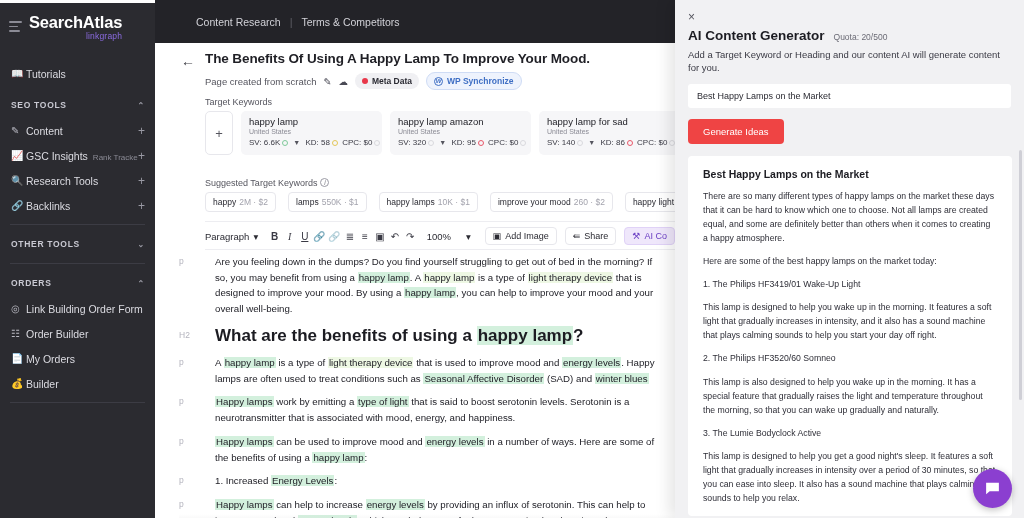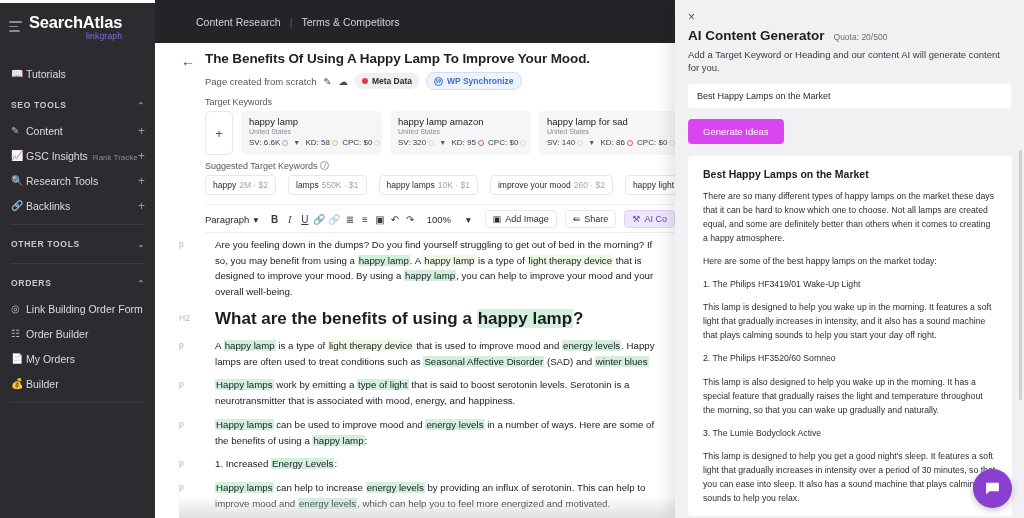--- a/index.html
+++ b/index.html
@@ -88,21 +88,21 @@
   .kw-name { font-size: 9.5px; color: #222229; white-space: nowrap; }
   .kw-geo { font-size: 7px; color: #8b8b95; margin-top: 1px; }
   .kw-stats { font-size: 8px; color: #3a3a44; margin-top: 3px; white-space: nowrap; }
   .kw-stats .ring { display:inline-block; width:6px;height:6px;border-radius:50%;
                     border:1.3px solid #7fc99a; margin:0 2px -1px 2px;}
   .kw-stats .ring.y { border-color:#e3c75a; }
   .kw-stats .ring.r { border-color:#e8576a; }
   .kw-stats .ring.g2 { border-color:#d9d9de; }
   .kw-stats .caret { color:#55555e; font-size:7px; margin:0 3px; }
 
-  .sug-label { font-size: 9px; color: #55555e; margin: 6px 0 4px 24px; display:flex; gap:3px;}
+  .sug-label { font-size: 9px; color: #55555e; margin: 23px 0 4px 24px; display:flex; gap:3px;}
   .info-ic { width:9px;height:9px;border-radius:50%;border:1px solid #9a9aa4;color:#7a7a84;
              font-size:6.5px;display:inline-flex;align-items:center;justify-content:center;}
   .sug-row { display: flex; gap: 12px; margin-left: 24px; }
   .sug-chip {
     border: 1px solid #e7e7ec; border-radius: 4px; padding: 4px 7px; background:#fff;
     font-size: 8.5px; color: #2b2b33; white-space: nowrap; flex: none; cursor:pointer;
   }
   .sug-chip .vol { color: #a3a3ad; margin-left: 3px; }
 
   
@@ -142,21 +142,21 @@
   .panel-title-row { display: flex; align-items: baseline; gap: 9px; padding: 4px 0 0 13px; }
   .panel-title { font-size: 13.5px; font-weight: bold; color: #1c1c22; }
   .panel-quota { font-size: 8.5px; color: #6b6b75; }
   .panel-desc { font-size: 9.5px; color: #3a3a44; padding: 6px 14px 0 13px; line-height:1.35; }
   .panel-input {
     margin: 9px 13px 0 13px; background: #fff; border: none; border-radius: 3px;
     height: 24px; display: flex; align-items: center; padding: 0 9px;
     font-size: 9px; color: #2b2b33;
   }
   .panel-btn {
-    margin: 11px 0 0 13px; background: #d946ef; color: #fff; border: none;
+    margin: 11px 0 0 13px; background: #ef4444; color: #fff; border: none;
     border-radius: 4px; padding: 7px 15px; font-size: 9.5px; cursor: pointer;
     font-family: "Liberation Sans", sans-serif;
   }
   .result-card {
     margin: 12px 12px 0 13px; background: #fff; border-radius: 4px;
     padding: 12px 15px 0 15px; height: 360px; overflow: hidden; position: relative;
   }
   .res-h { font-size: 10.5px; font-weight: bold; color: #1c1c22; margin-bottom: 9px; }
   .res-p { font-size: 8.7px; line-height: 1.62; color: #2e2e37; margin-bottom: 9px; }
   .panel-scroll {

